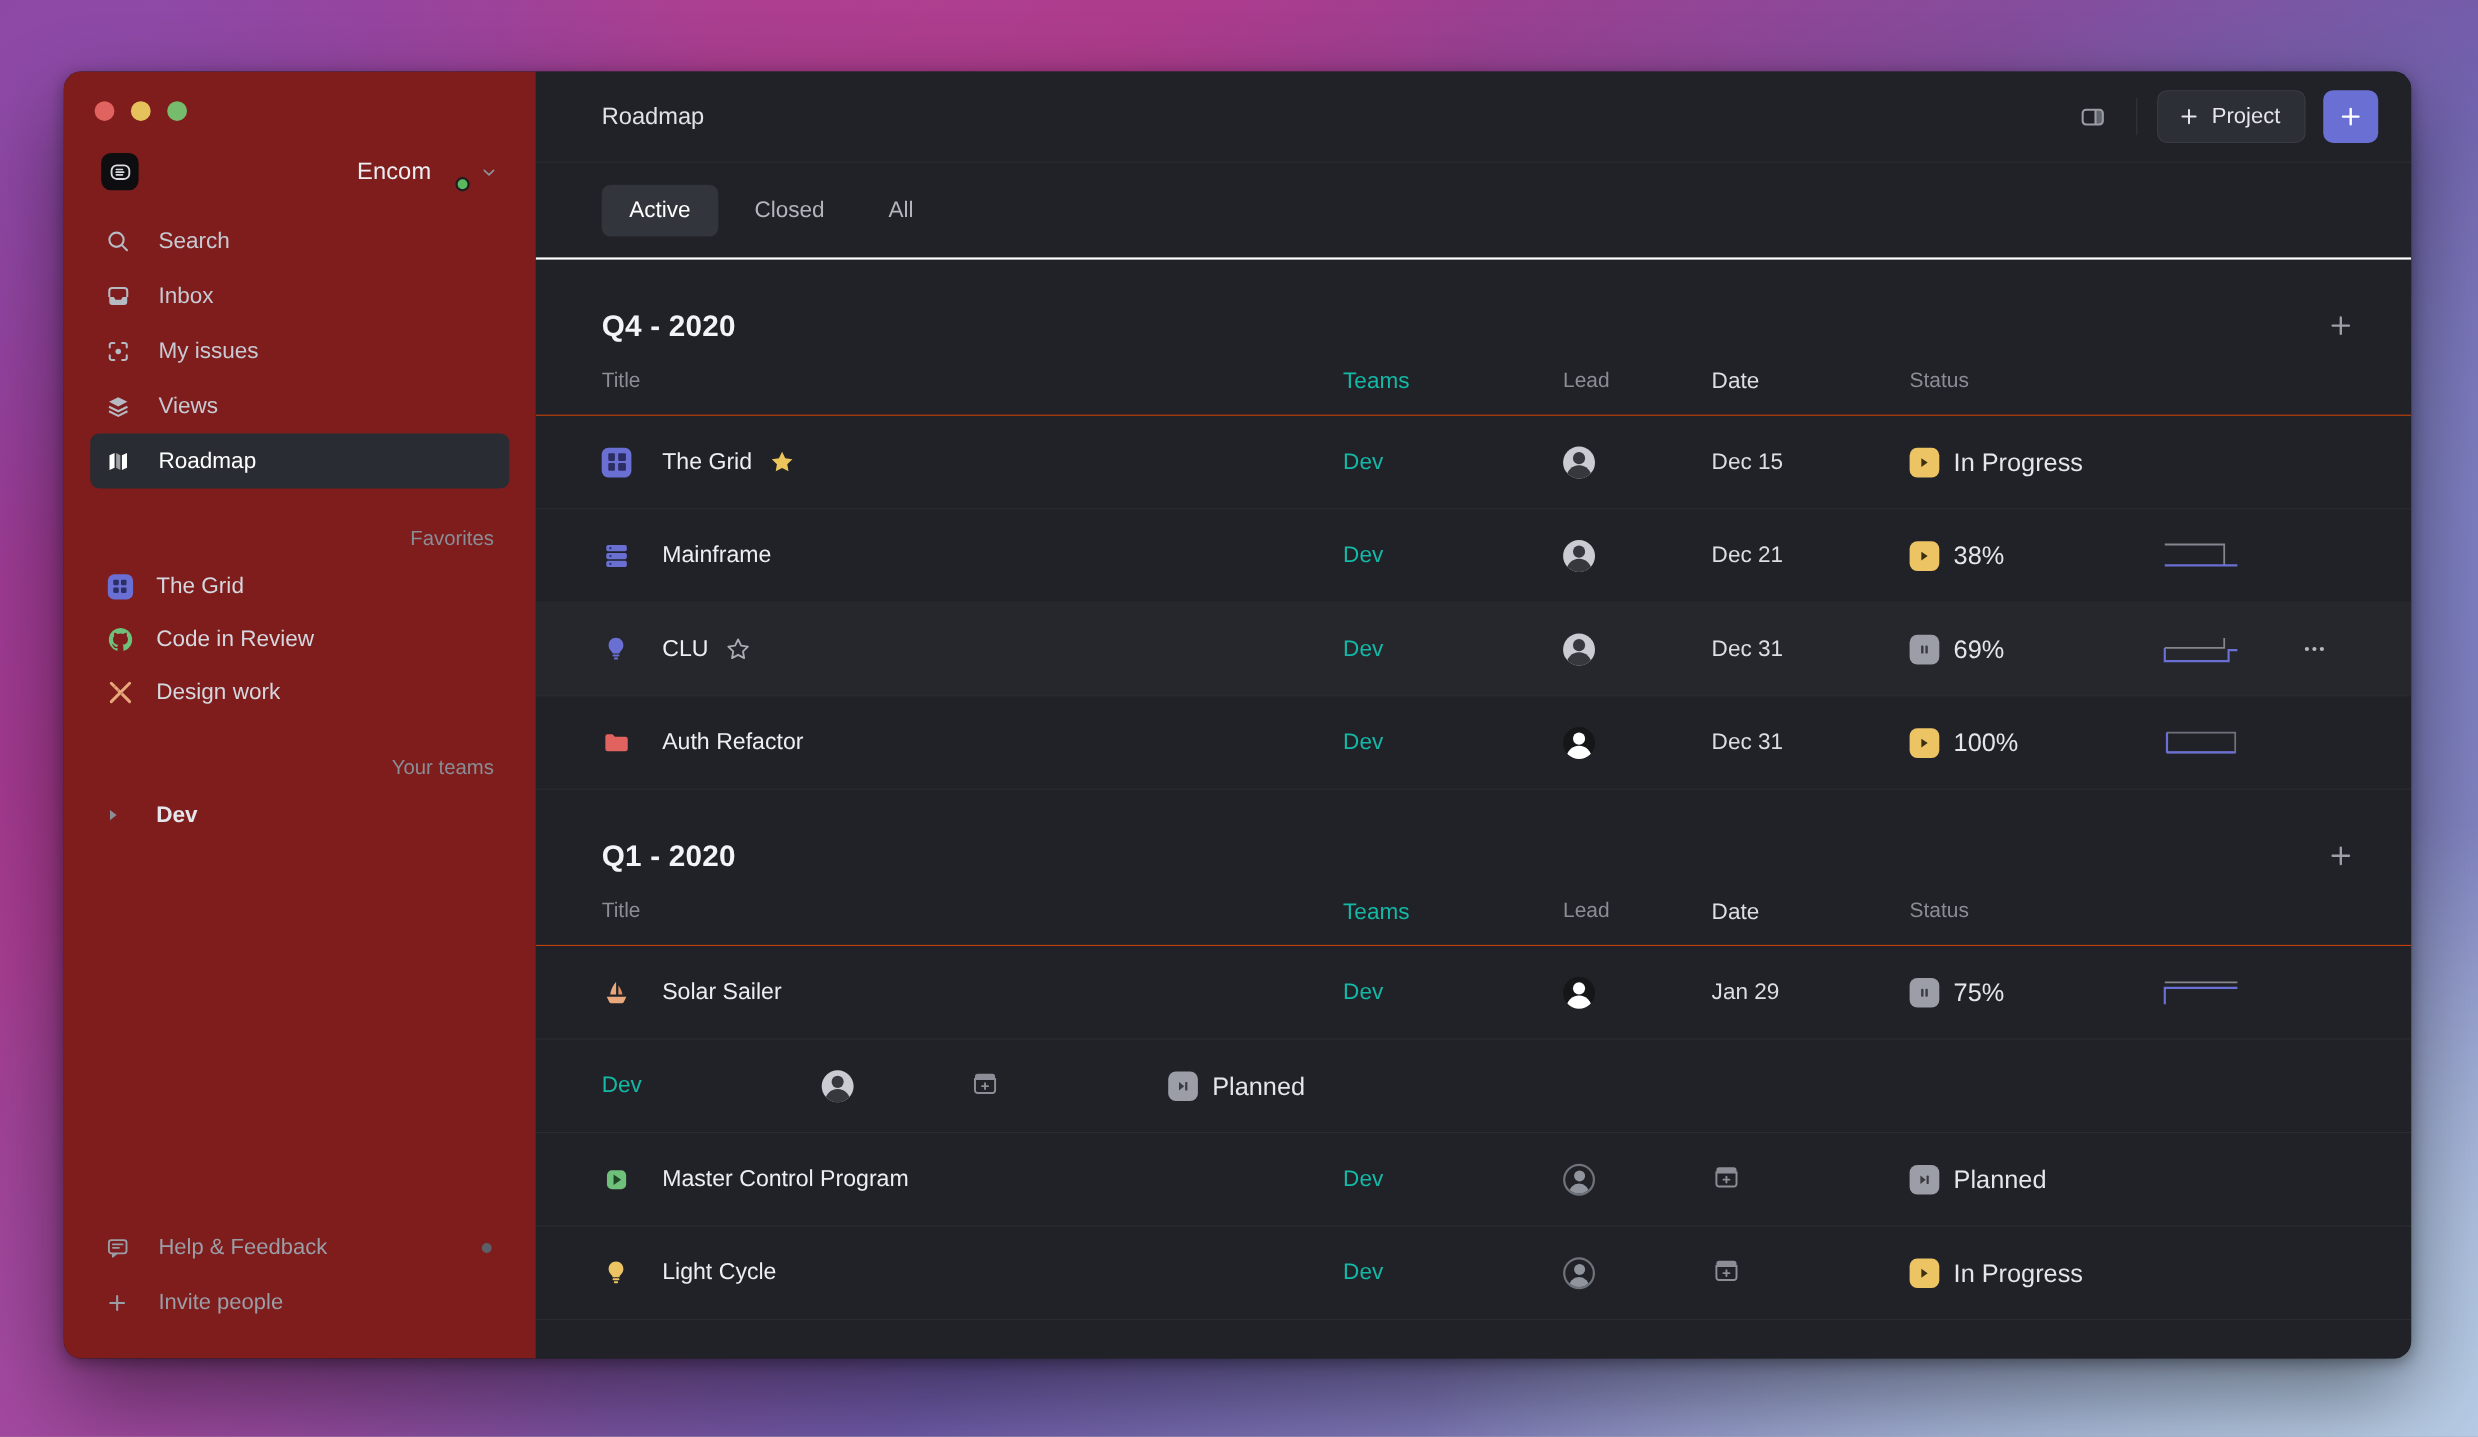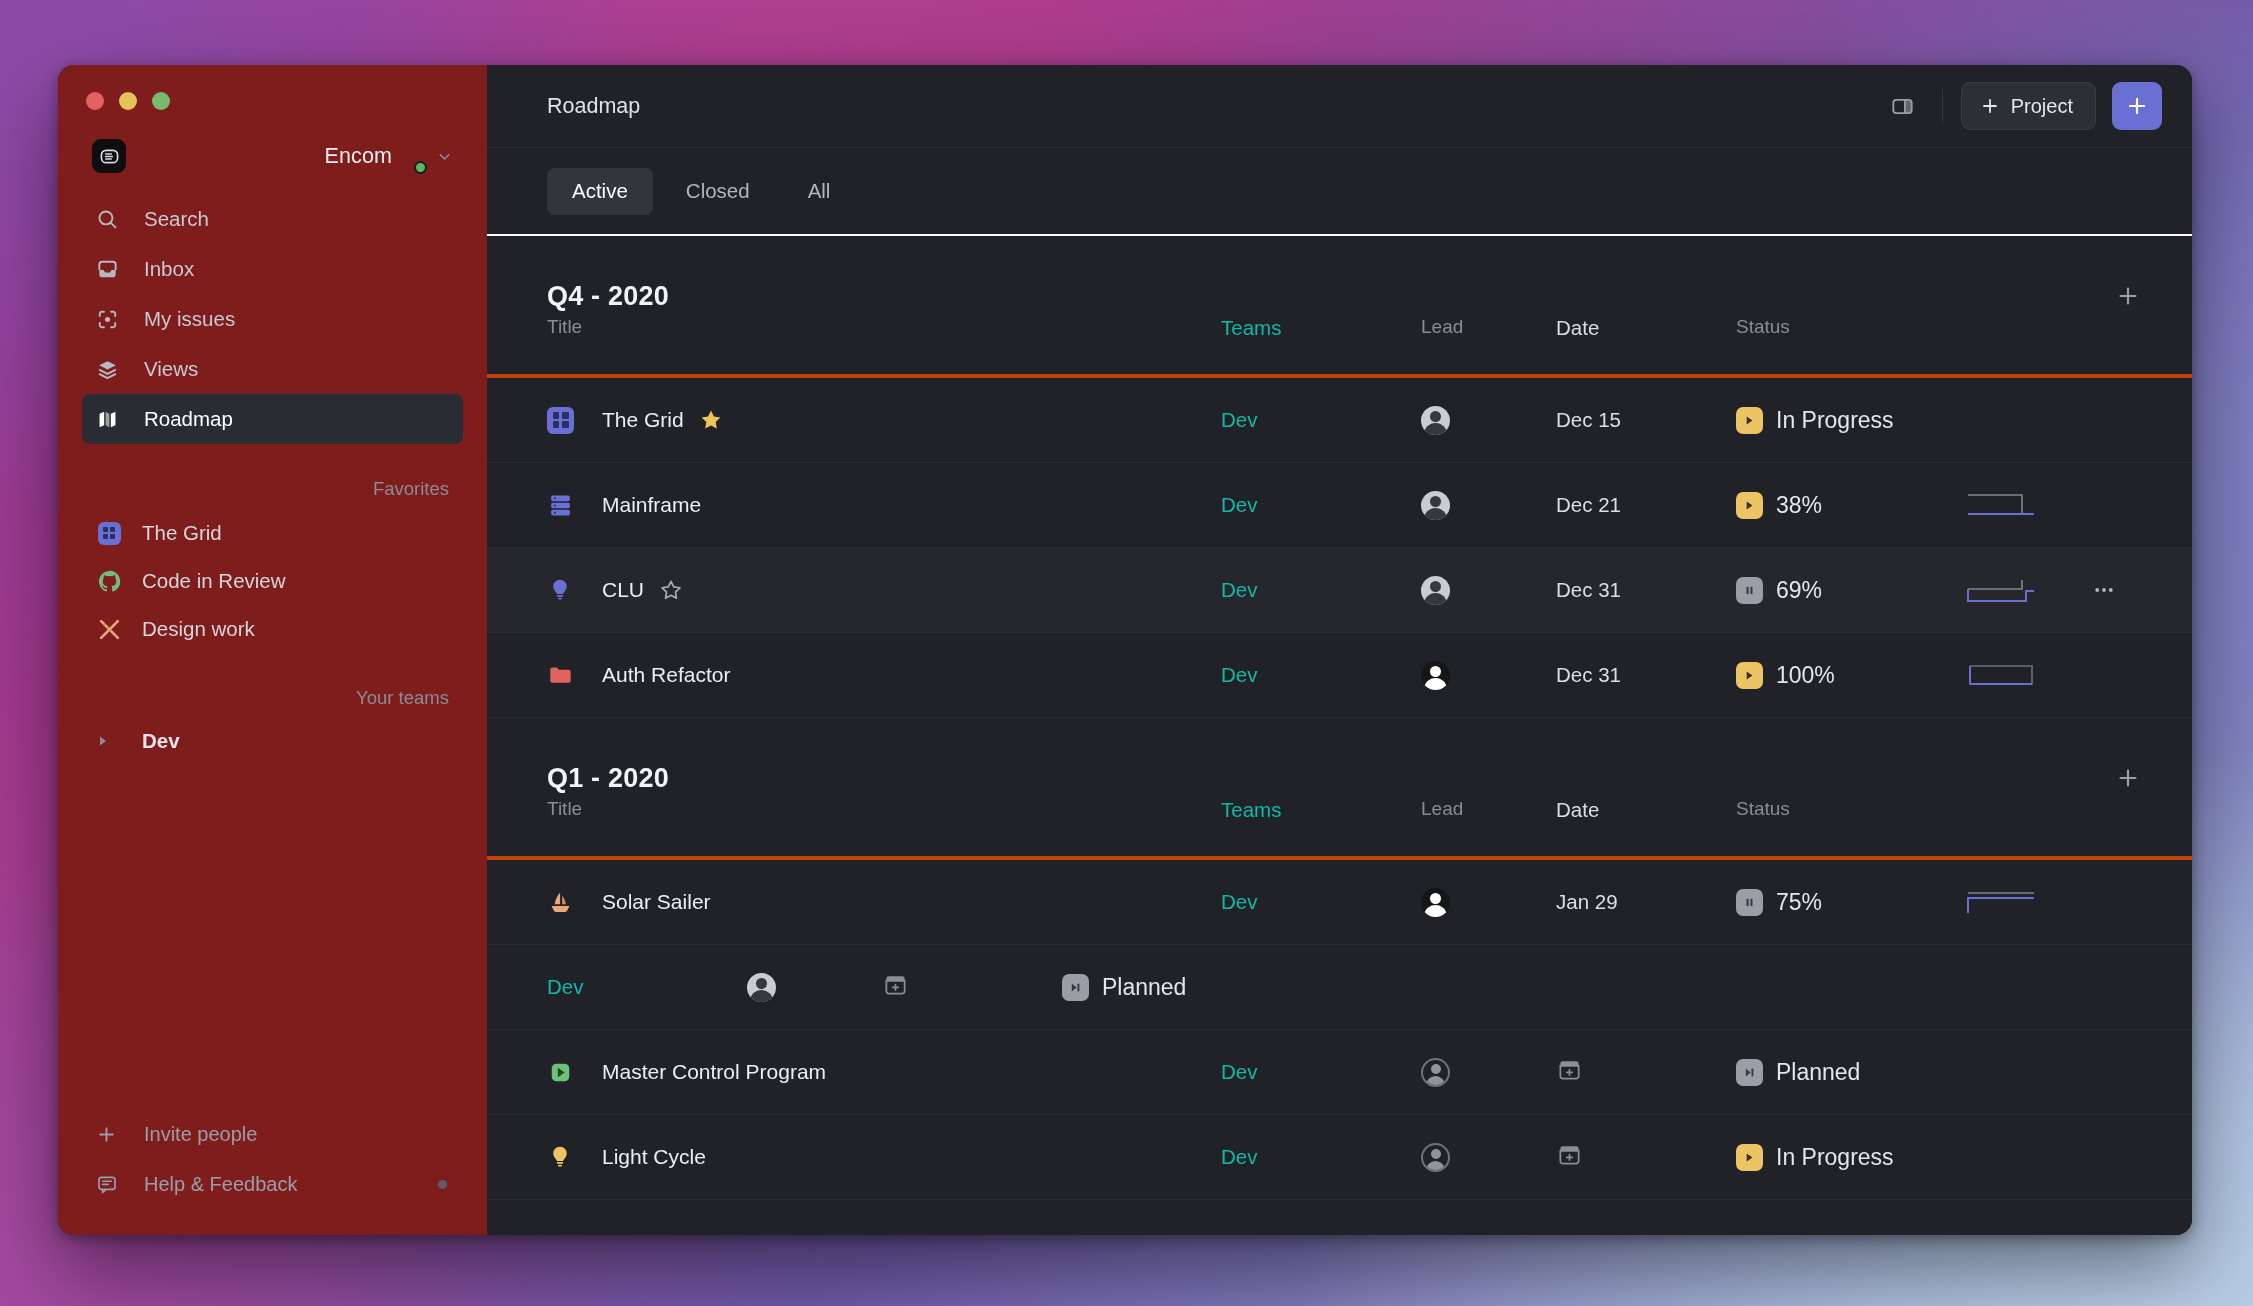--- a/index.html
+++ b/index.html
@@ -183,24 +183,24 @@
 
   .scroll { flex: 1; overflow: hidden; }
 
   .group-head {
     display: flex; align-items: center;
     padding: 40px 44px 0 60px;
   }
   .group-title { color: #f2f4f8; font-size: 27px; font-weight: 700; flex: 1; letter-spacing:.2px;}
   .group-add { width: 40px; height: 40px; display:flex; align-items:center; justify-content:center; color:#9da0a9; }
   .colhead {
-    display: flex; align-items: flex-start;
+    display: flex; align-items: center;
     height: 62px;
     padding: 0 60px;
-    border-bottom: 4px solid #c2410c;
+    border-bottom: 1px solid #c2410c;
     color: #8a8d96; font-size: 19px;
   }
   .row {
     display: flex; align-items: center;
     height: 85px;
     padding: 0 60px;
     border-bottom: 1px solid #2b2c32;
     color: #e3e5ea;
   }
   .row.hover { background: #26272d; }
@@ -382,36 +382,36 @@
         <svg width="14" height="14" viewBox="0 0 14 14">
             <path d="M4 2.4l6 4.6-6 4.6V2.4z" fill="currentColor"></path>
           </svg>
       </span>
       <span>Dev</span>
     </div>
 
     <div class="sidebar-foot">
       <div class="foot-item">
         <span class="foot-ico">
-          <svg width="21" height="21" viewBox="0 0 20 20">
-              <path d="M10 4v12M4 10h12" stroke="currentColor" stroke-width="1.8" stroke-linecap="round"></path>
-            </svg>
-        </span>
-        <span>Invite people</span>
-      </div>
-      <div class="foot-item">
-        <span class="foot-ico">
           <svg width="22" height="22" viewBox="0 0 22 22">
               <rect x="3" y="4.4" width="16" height="12" rx="2.3" fill="none" stroke="currentColor" stroke-width="1.7"></rect>
               <path d="M6.6 16.4v3l3.6-3" fill="none" stroke="currentColor" stroke-width="1.7" stroke-linejoin="round"></path>
               <path d="M6.6 8.3h8.8M6.6 11.4h5.6" stroke="currentColor" stroke-width="1.6" stroke-linecap="round"></path>
             </svg>
         </span>
         <span>Help &amp; Feedback</span>
         <span class="foot-badge"></span>
+      </div>
+      <div class="foot-item">
+        <span class="foot-ico">
+          <svg width="21" height="21" viewBox="0 0 20 20">
+              <path d="M10 4v12M4 10h12" stroke="currentColor" stroke-width="1.8" stroke-linecap="round"></path>
+            </svg>
+        </span>
+        <span>Invite people</span>
       </div>
     </div>
   </div>
 
   <div class="main">
 
     <div class="topbar">
       <span class="page-title">Roadmap</span>
       <span class="icon-btn">
         <svg width="25" height="25" viewBox="0 0 24 24">

